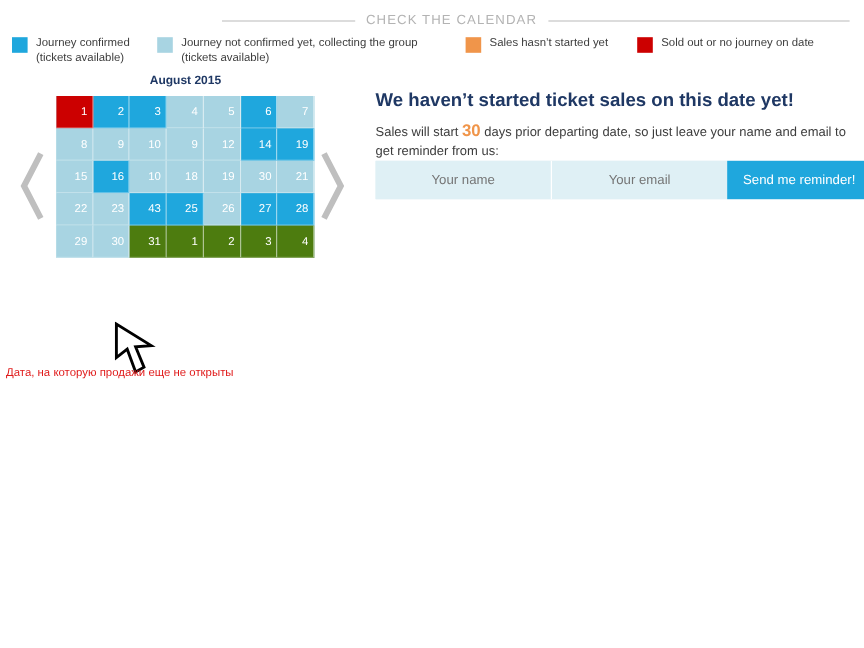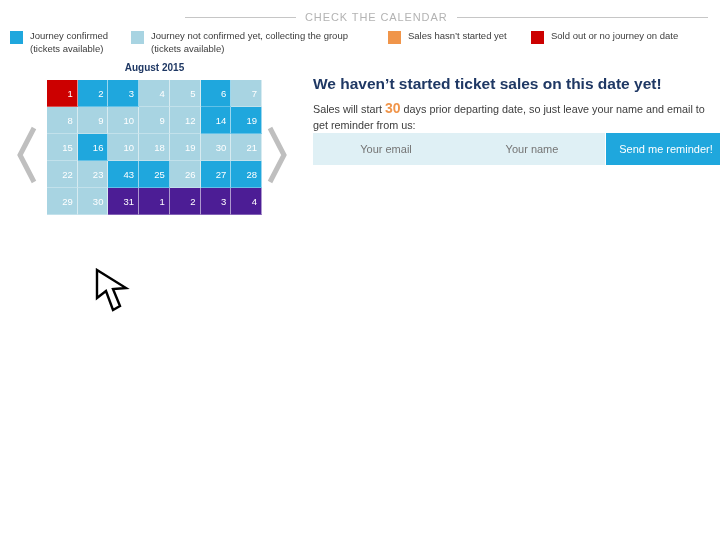--- a/index.html
+++ b/index.html
@@ -108,21 +108,21 @@
     justify-content: flex-end;
     padding-right: 4px;
     font-size: 9.5px;
     color: #ffffff;
     box-sizing: border-box;
     border-right: 1px solid rgba(255,255,255,0.55);
     border-bottom: 1px solid rgba(255,255,255,0.30);
   }
   .day.c-light   { background: #a8d4e2; }
   .day.c-bright  { background: #1fa7dd; }
-  .day.c-orange  { background: #4c1d95; }
+  .day.c-orange  { background: #4d7c0f; }
   .day.c-red     { background: #cc0000; }
 
   .nav-chevron {
     position: absolute;
     top: 62px;
     width: 30px;
     height: 62px;
     color: #bfbfbf;
   }
   .nav-chevron svg { display: block; }
@@ -361,27 +361,28 @@
       <polyline points="8,4 22,31 8,58" fill="none" stroke="currentColor" stroke-width="5" stroke-linejoin="miter" stroke-linecap="butt"></polyline>
     </svg>
   </div>
 
   <div class="cursor-arrow">
     <svg width="40" height="44" viewBox="0 0 40 44" aria-hidden="true">
       <polygon points="2,2 2,30 11,23 18,42 25,38 18,21 31,20" fill="#ffffff" stroke="#000000" stroke-width="2.4" stroke-linejoin="miter"></polygon>
     </svg>
   </div>
 
+  <div class="cal-note">Дата, на которую продажи еще не открыты</div>
 </div>
 
 <div class="panel">
   <div class="panel-heading">We haven’t started ticket sales on this date yet!</div>
 
   <div class="panel-sub">
     <span>Sales will start </span><span class="hl-number">30</span><span> days prior departing date, so just leave your name and email to get reminder from us:</span>
   </div>
 
   <div class="signup-form">
+    <input class="form-field" id="field-name" type="text" placeholder="Your name" style="">
     <input class="form-field" id="field-email" type="text" placeholder="Your email" style="">
-    <input class="form-field" id="field-name" type="text" placeholder="Your name" style="">
     <button class="submit-btn">Send me reminder!</button>
   </div>
 </div>
 
 </body></html>

